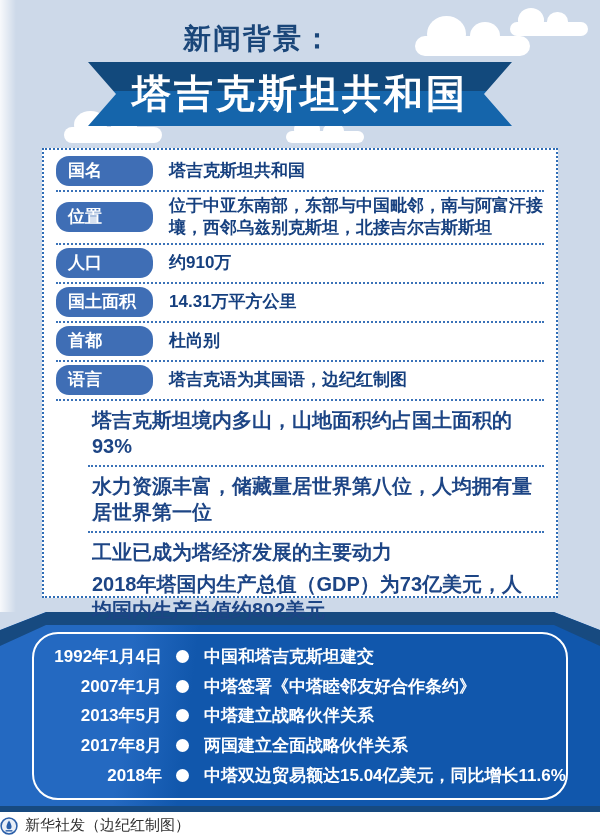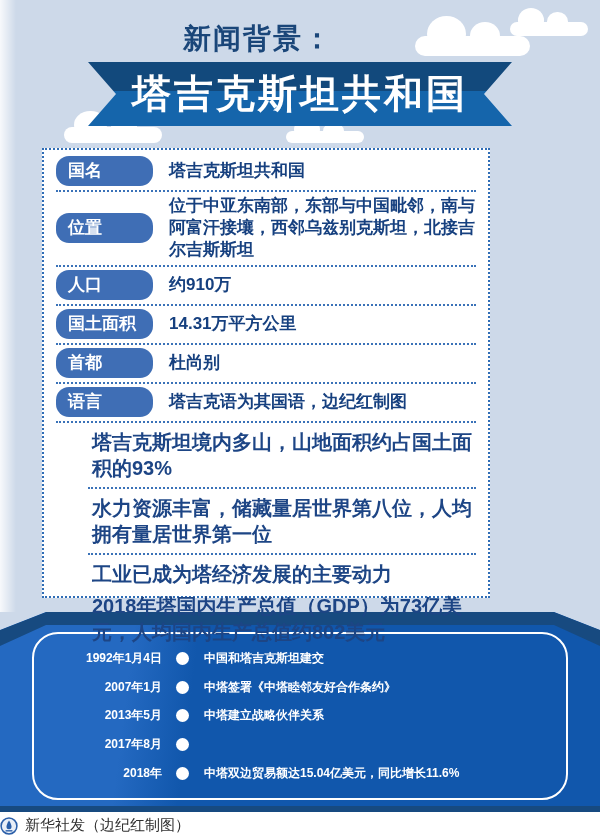--- a/index.html
+++ b/index.html
@@ -31,21 +31,21 @@
   .ribbon {
     position:absolute; left:88px; top:62px; width:424px; height:64px; z-index:3;
     clip-path:polygon(0 0, 100% 0, calc(100% - 28px) 50%, 100% 100%, 0 100%, 28px 50%);
     background:linear-gradient(to bottom, #12497c 0%, #12497c 46%, #1565ab 46%, #1565ab 100%);
     display:flex; align-items:center; justify-content:center;
   }
   .ribbon-title { color:#fff; font-size:39px; font-weight:bold; letter-spacing:3px; }
 
   
   .card {
-    position:absolute; left:42px; top:148px; width:448px; height:450px; z-index:2;
+    position:absolute; left:42px; top:148px; width:516px; height:450px; z-index:2;
     box-sizing:border-box; background:#fff; border:2px dotted #2f6db6;
     padding:3px 12px 14px; display:flex; flex-direction:column;
   }
   .fact-row { display:flex; align-items:center; border-bottom:2px dotted #3a72b8; padding:3px 0 4px; }
   .pill {
     flex:0 0 97px; box-sizing:border-box; background:#3f6eb5; color:#fff;
     font-weight:bold; font-size:17px; padding:3px 0 4px 12px; border-radius:13px;
   }
   .fact-value { margin-left:16px; color:#16407f; font-weight:bold; font-size:17px; line-height:1.3; }
   .note { border-bottom:2px dotted #3a72b8; padding:6px 4px; color:#1d4585; font-weight:bold;
@@ -63,21 +63,21 @@
   .panel::before { content:""; position:absolute; top:0; left:0; width:100%; height:36px;
     background:#174a80;
     clip-path:polygon(0 18px, 46px 0, 554px 0, 600px 18px, 600px 34px, 554px 13px, 46px 13px, 0 34px); }
   .panel::after { content:""; position:absolute; bottom:0; left:0; width:100%; height:6px; background:#174a80; }
 
   .tl-box {
     position:absolute; left:32px; top:20px; width:536px; height:168px; box-sizing:border-box;
     border:2px solid #fff; border-radius:26px;
     display:flex; flex-direction:column; justify-content:space-evenly; padding:4px 10px;
   }
-  .tl-row { display:flex; align-items:center; color:#fff; font-size:12px; font-weight:bold; }
+  .tl-row { display:flex; align-items:center; color:#fff; font-size:17px; font-weight:bold; }
   .tl-date { flex:0 0 118px; text-align:right; white-space:nowrap; }
   .tl-bullet { flex:0 0 13px; height:13px; border-radius:50%; background:#fff; margin:0 15px 0 14px; }
   .tl-event { flex:1; white-space:nowrap; }
 
   .footer {
     position:absolute; left:0; bottom:0; width:600px; height:27px; background:#fff;
     display:flex; align-items:center; justify-content:flex-start; gap:7px; z-index:4;
   }
   .credit { font-size:15px; color:#2f2f2f; }
   .logo { display:inline-flex; }
@@ -162,20 +162,21 @@
 
   <div class="tl-row">
     <span class="tl-date">2013年5月</span>
     <span class="tl-bullet"></span>
     <span class="tl-event">中塔建立战略伙伴关系</span>
   </div>
 
   <div class="tl-row">
     <span class="tl-date">2017年8月</span>
     <span class="tl-bullet"></span>
+    <span class="tl-event">两国建立全面战略伙伴关系</span>
   </div>
 
   <div class="tl-row">
     <span class="tl-date">2018年</span>
     <span class="tl-bullet"></span>
     <span class="tl-event">中塔双边贸易额达15.04亿美元，同比增长11.6%</span>
   </div>
 </div>
   </div>
 

